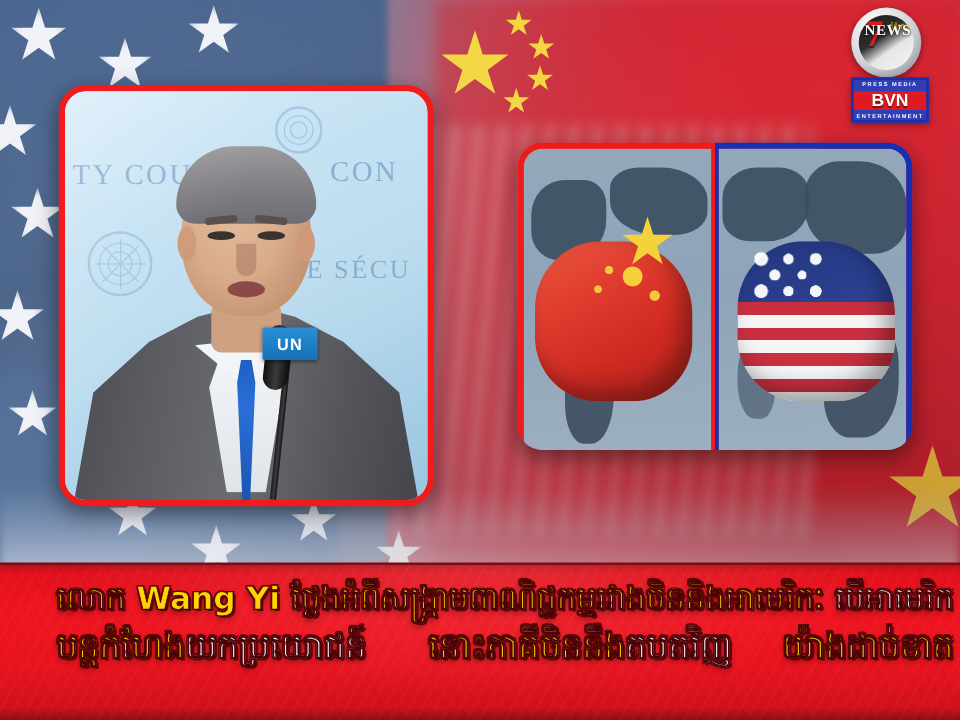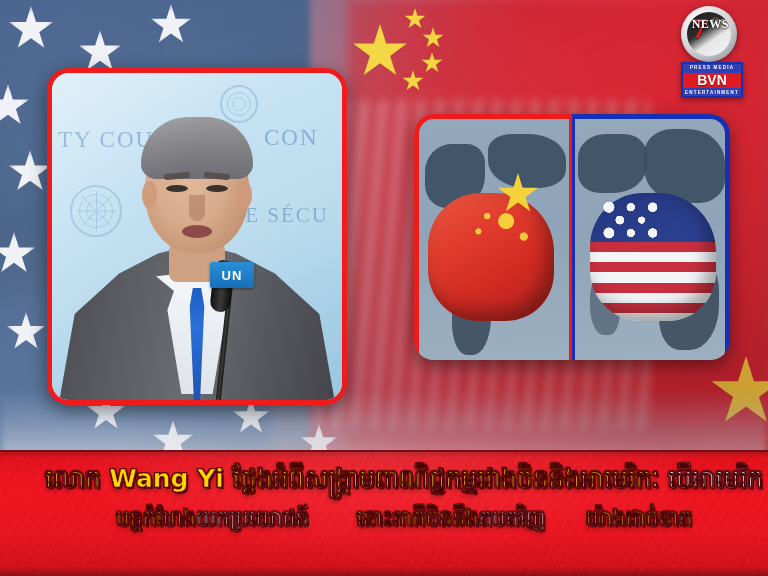--- a/index.html
+++ b/index.html
@@ -280,21 +280,21 @@
     position:relative;text-align:center;white-space:nowrap;
     font-family:"DejaVu Sans","Liberation Sans",sans-serif;
     font-weight:bold;
     -webkit-text-stroke:0.6px #4a0207;
     text-shadow:
       2px 2px 0 #5b0409, -1px -1px 0 #5b0409,
       1px -1px 0 #5b0409, -1px 1px 0 #5b0409,
       0 3px 5px rgba(0,0,0,.45);
   }
   .cap-line-1{margin-top:10px;font-size:25px;line-height:34px;letter-spacing:0px;}
-  .cap-line-2{margin-top:4px;font-size:21px;line-height:36px;letter-spacing:0px;}
+  .cap-line-2{margin-top:4px;font-size:27px;line-height:36px;letter-spacing:0px;}
   .cy{color:#ffd400;margin-left:40px;}
   .cw{color:#ffffff;}
 </style>
 </head>
 <body>
 
 <div id="stage">
 
   <div class="bg">
     <div class="bg-base"></div>

